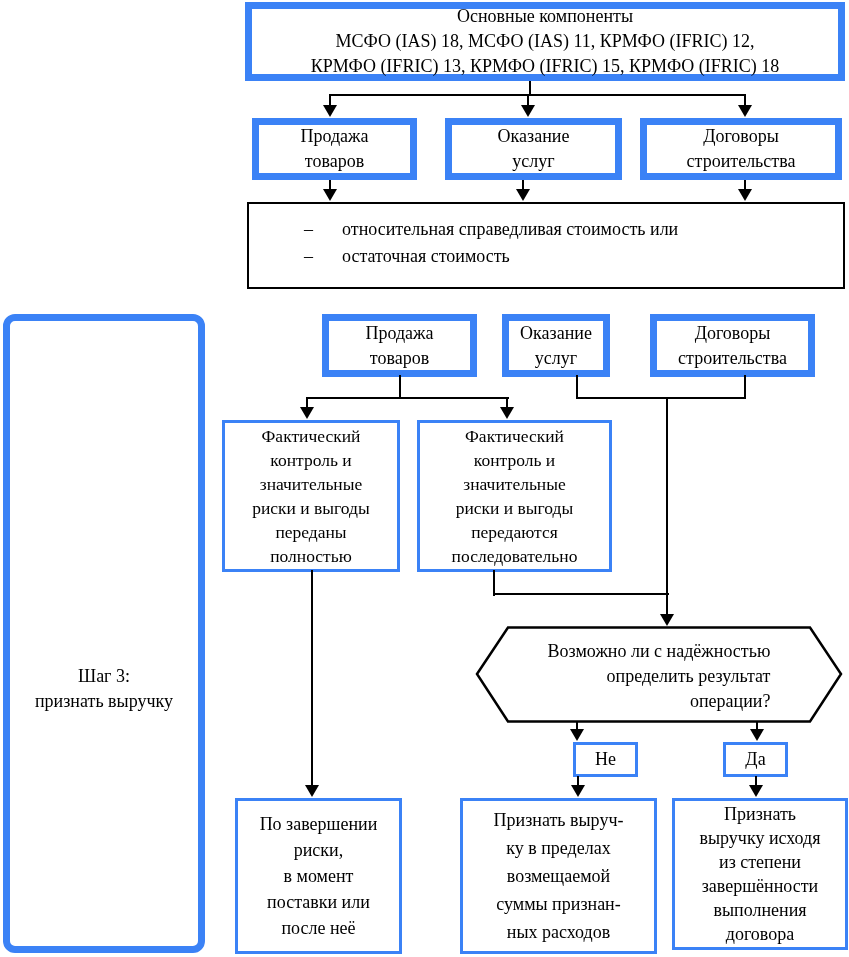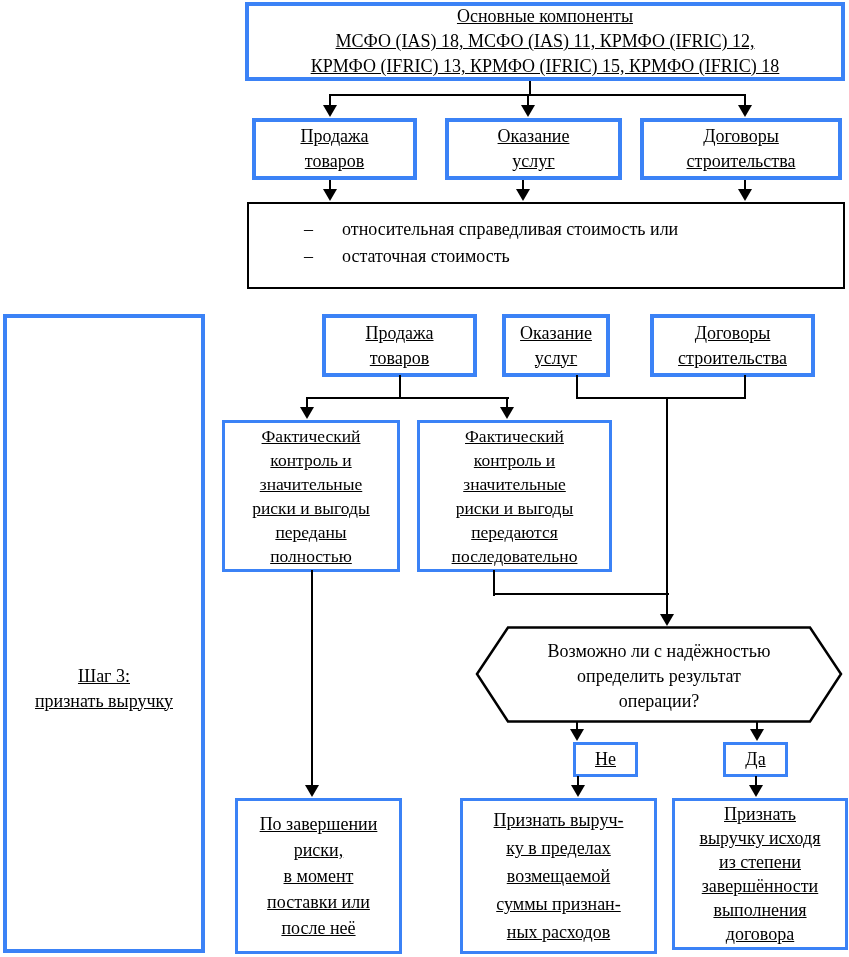--- a/index.html
+++ b/index.html
@@ -1,38 +1,38 @@
 <!DOCTYPE html>
 <html><head>
 <meta charset="utf-8">
 <style>
   html,body{margin:0;padding:0;background:#fff;}
   body{font-family:"Liberation Serif","DejaVu Serif",serif;color:#000;}
   #canvas{position:relative;width:849px;height:957px;background:#fff;overflow:hidden;}
-  .box{position:absolute;box-sizing:border-box;border:4px solid #3b82f6;background:#fff;
+  .box{position:absolute;box-sizing:border-box;border:7px solid #3b82f6;background:#fff;
        display:flex;align-items:center;justify-content:center;text-align:center;
-       white-space:pre-line;font-size:18px;line-height:25px;text-decoration:underline;}
+       white-space:pre-line;font-size:18px;line-height:25px;}
   .b3{border-width:3px;}
   .vline,.hline{position:absolute;background:#000;}
   .ah{position:absolute;width:0;height:0;border-left:7px solid transparent;
       border-right:7px solid transparent;border-top:12px solid #000;}
   .hextext{position:absolute;display:flex;align-items:center;justify-content:center;
-      text-align:center;white-space:pre-line;font-size:18px;line-height:25px;}
+      text-align:right;white-space:pre-line;font-size:18px;line-height:25px;}
   .bullets{position:absolute;box-sizing:border-box;border:2px solid #000;background:#fff;
       font-size:18px;padding:12px 0 0 55px;}
   .brow{display:flex;line-height:27px;}
   .bdash{width:38px;flex:0 0 38px;}
   svg{position:absolute;display:block;}
 </style>
 </head>
 <body>
 
 <div id="canvas">
 
-  <div class="box" style="left:3px;top:314px;width:202px;height:639px;padding-top:110px;">Шаг 3:
+  <div class="box" style="left:3px;top:314px;width:202px;height:639px;padding-top:110px;border-radius:12px;">Шаг 3:
 признать выручку</div>
 
   <div class="box" style="left:245px;top:2px;width:600px;height:79px;">Основные компоненты
 МСФО (IAS) 18, МСФО (IAS) 11, КРМФО (IFRIC) 12,
 КРМФО (IFRIC) 13, КРМФО (IFRIC) 15, КРМФО (IFRIC) 18</div>
 
   <div class="vline" style="left:529px;top:81px;width:2px;height:14px;"></div>
   <div class="hline" style="left:329px;top:94px;width:417px;height:2px;"></div>
   <div class="vline" style="left:329px;top:94px;width:2px;height:13px;"></div>
   <div class="ah" style="left:323px;top:105px;"></div>

